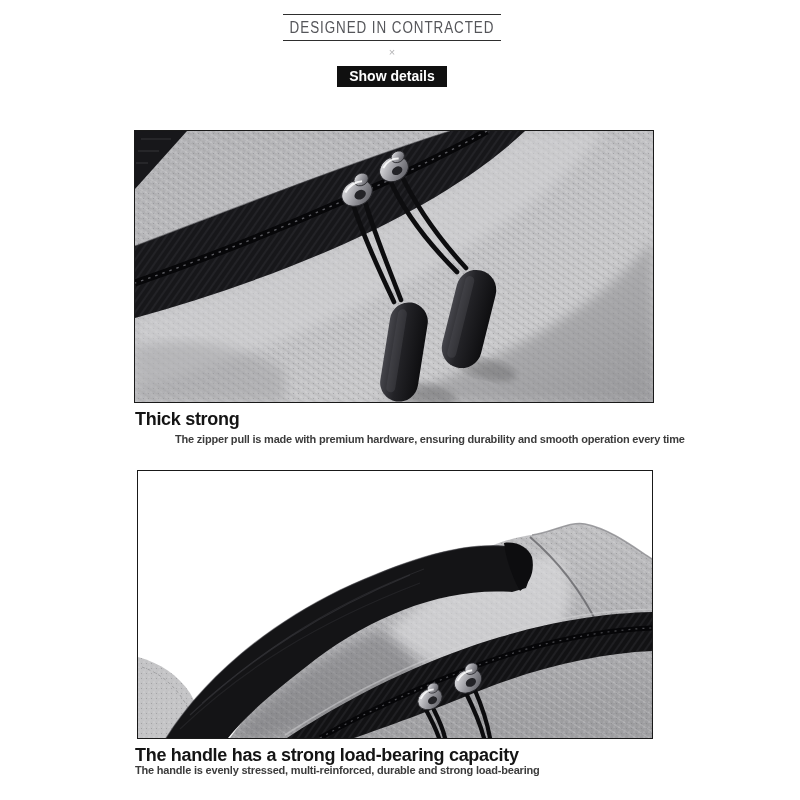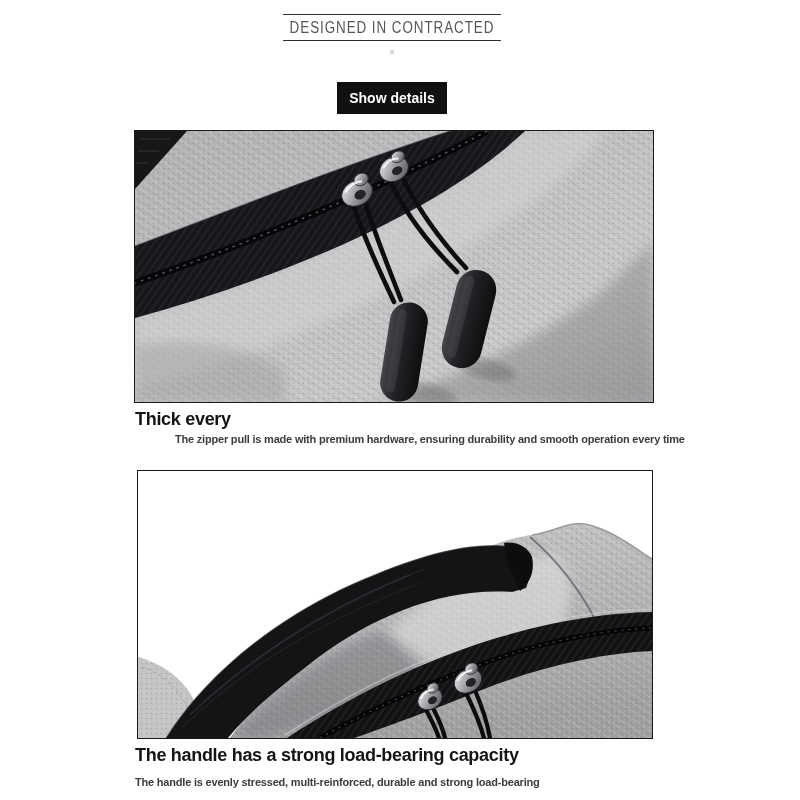--- a/index.html
+++ b/index.html
@@ -4,35 +4,35 @@
 <style>
   html,body{margin:0;padding:0;background:#ffffff;}
   .page{position:relative;width:800px;height:800px;background:#ffffff;overflow:hidden;
         font-family:"Liberation Sans",sans-serif;border-radius:30px;}
   
   .header{position:absolute;top:14px;left:0;width:784px;text-align:center;}
   .rule{width:218px;height:1px;background:#2e2e2e;margin:0 auto;}
   .header-title{display:block;font-size:16px;color:#55565a;letter-spacing:1.1px;
                 padding:4px 0 3px;transform:scaleX(.84);transform-origin:center;}
   .x-mark{display:block;margin-top:6px;color:#b3b3b5;font-size:11px;line-height:11px;}
-  .show-details{display:inline-block;margin-top:24px;background:#101010;color:#ffffff;
-                font-weight:bold;font-size:14px;line-height:21px;height:32px;
+  .show-details{display:inline-block;margin-top:8px;background:#101010;color:#ffffff;
+                font-weight:bold;font-size:14px;line-height:21px;height:21px;
                 padding:0 12px;border:none;cursor:pointer;}
   
   .fig{position:absolute;margin:0;padding:0;border:1px solid #191919;line-height:0;background:#fff;}
   .fig1{left:134px;top:130px;width:518px;height:271px;}
   .fig2{left:137px;top:470px;width:514px;height:267px;}
   .fig svg{display:block;}
   
   .sec-heading{position:absolute;left:135px;margin:0;font-size:18px;font-weight:bold;
                color:#141414;letter-spacing:-0.3px;line-height:24px;white-space:nowrap;}
   .sec-desc{position:absolute;left:135px;margin:0;font-size:11px;font-weight:bold;
             color:#3c3c3c;letter-spacing:-0.2px;line-height:14px;white-space:nowrap;}
   .h1a{top:407px;} .p1a{top:432px;margin-left:40px;}
-  .h2a{top:743px;} .p2a{top:763px;margin-top:12px;}
+  .h2a{top:743px;} .p2a{top:763px;}
 </style>
 </head>
 <body>
 
 <div class="page">
 
   <div class="header">
     <div class="rule"></div>
     <span class="header-title">DESIGNED IN CONTRACTED</span>
     <div class="rule"></div>
@@ -132,21 +132,21 @@
         <rect x="-19" y="-50" width="38" height="100" rx="19" fill="url(#pul1)"></rect>
         <rect x="-12" y="-42" width="9" height="84" rx="4.5" fill="#54545a" opacity=".35"></rect>
       </g>
       <g transform="translate(334,188) rotate(14)">
         <rect x="-20" y="-50" width="40" height="100" rx="20" fill="url(#pul1)"></rect>
         <rect x="-13" y="-42" width="9" height="84" rx="4.5" fill="#54545a" opacity=".35"></rect>
       </g>
     </svg>
   </figure>
 
-  <h2 class="sec-heading h1a">Thick every</h2>
+  <h2 class="sec-heading h1a">Thick strong</h2>
   <p class="sec-desc p1a">The zipper pull is made with premium hardware, ensuring durability and smooth operation every time</p>
 
   <figure class="fig fig2">
     <svg width="514" height="267" viewBox="0 0 514 267" xmlns="http://www.w3.org/2000/svg">
       <defs>
         <linearGradient id="fab2" x1="0" y1="0" x2=".2" y2="1">
           <stop offset="0" stop-color="#c7c7c9"></stop>
             <stop offset=".55" stop-color="#b2b2b5"></stop>
           <stop offset="1" stop-color="#9e9ea1"></stop>
         </linearGradient>

